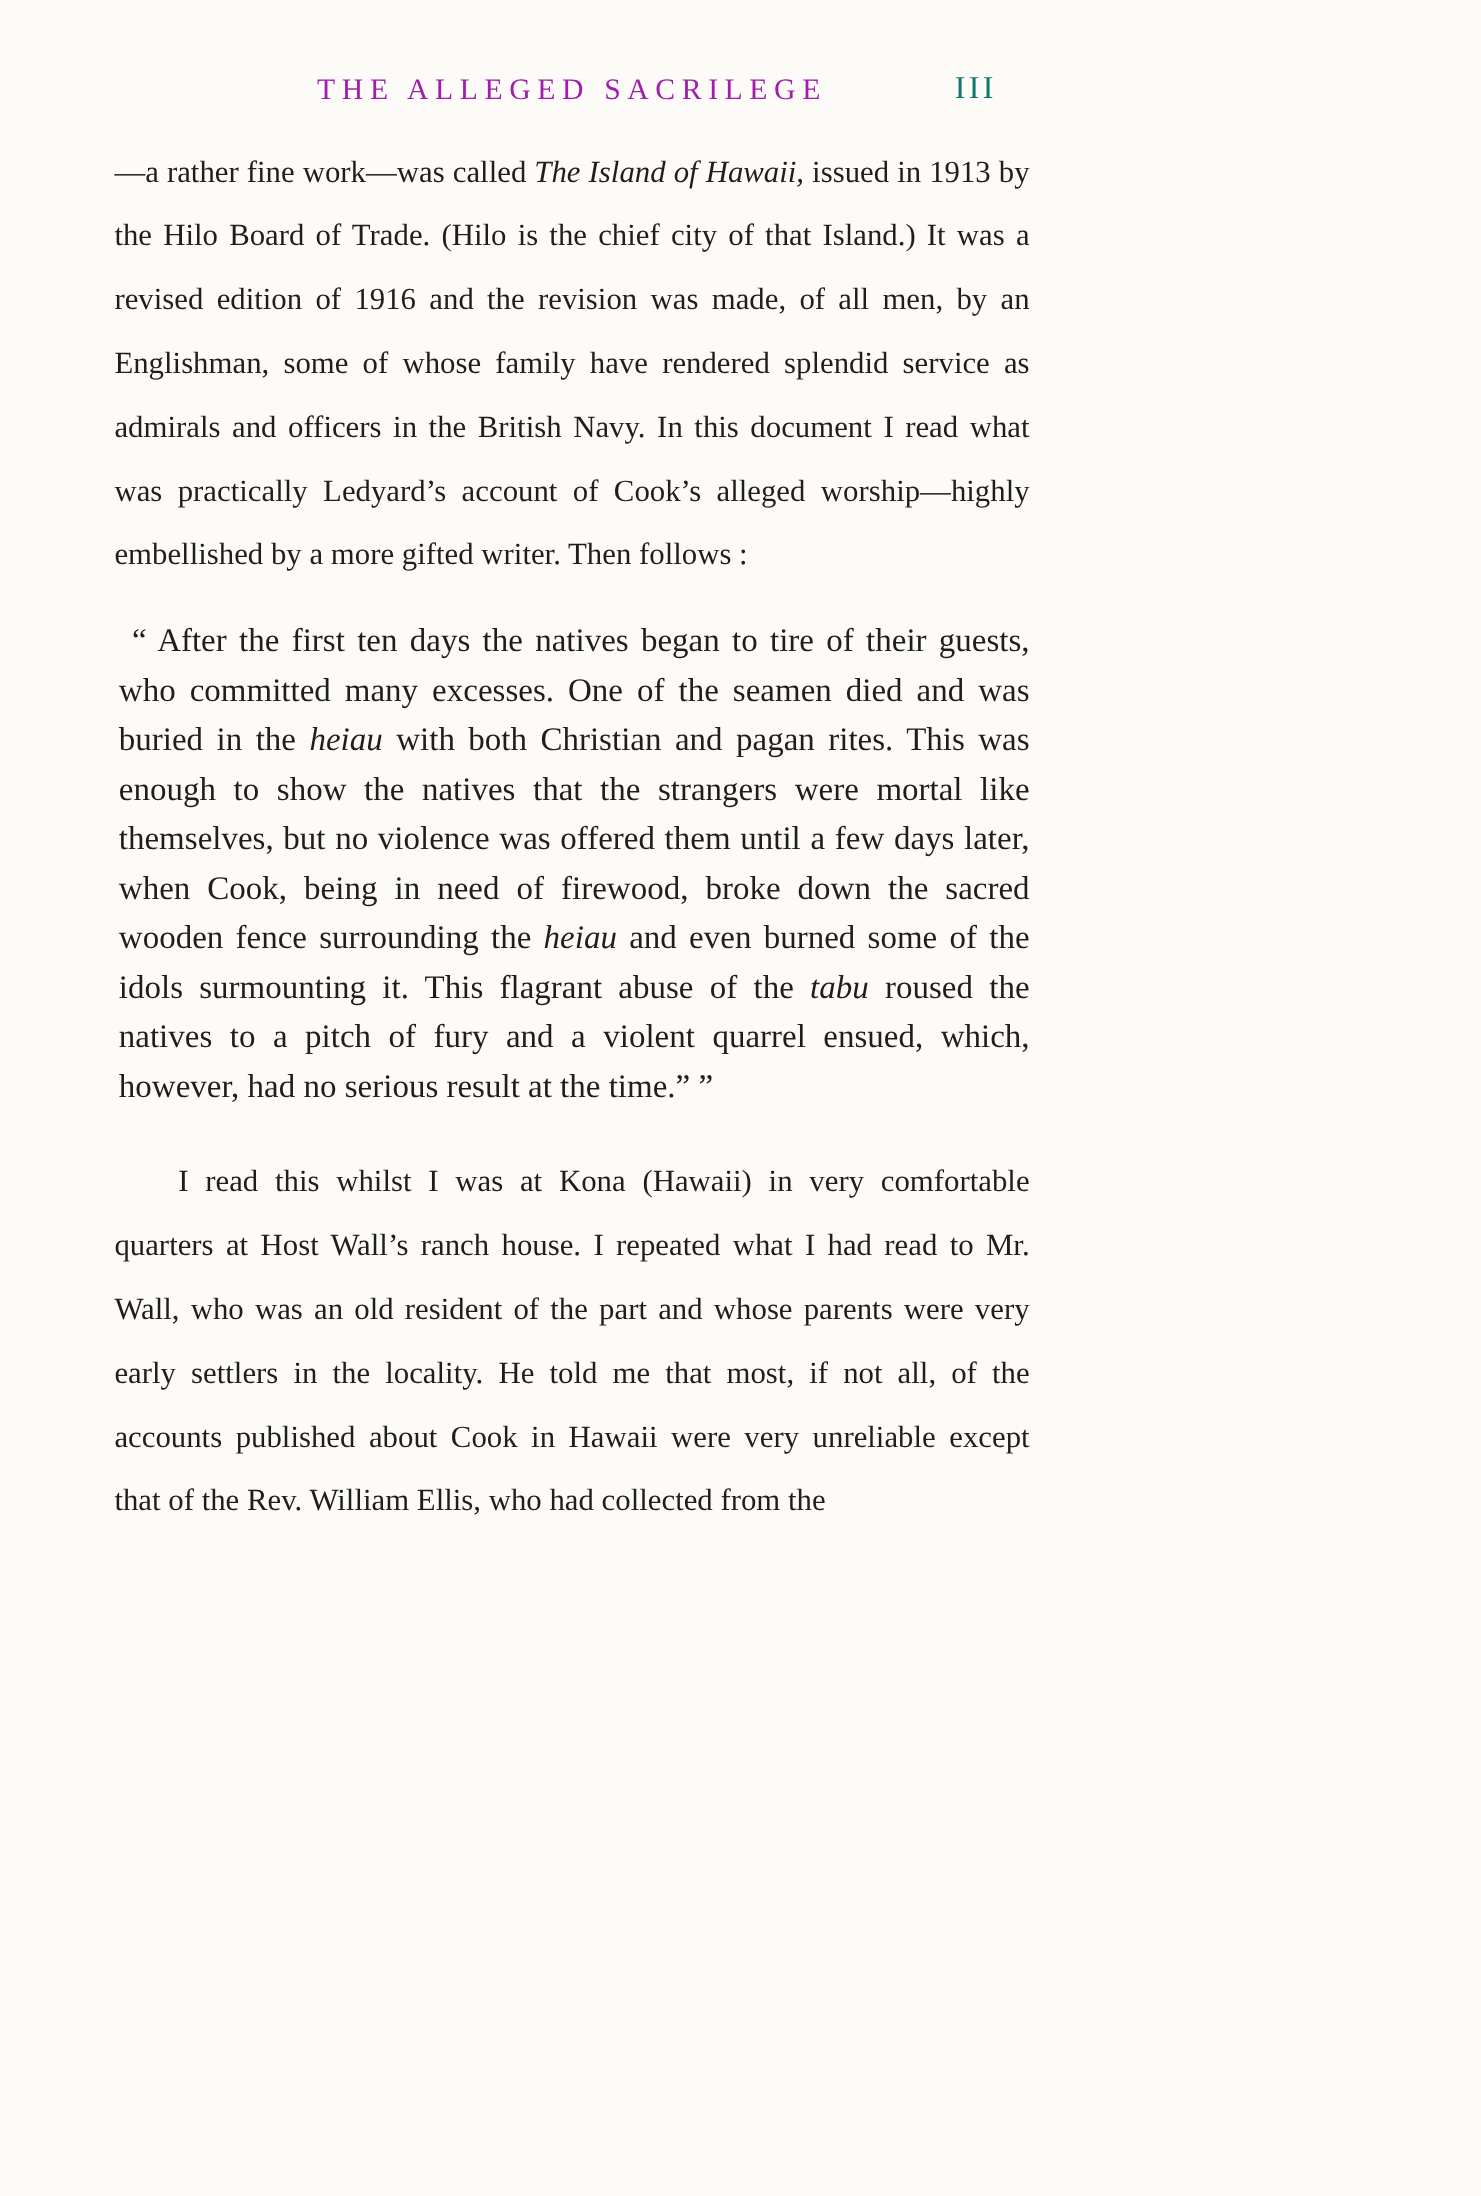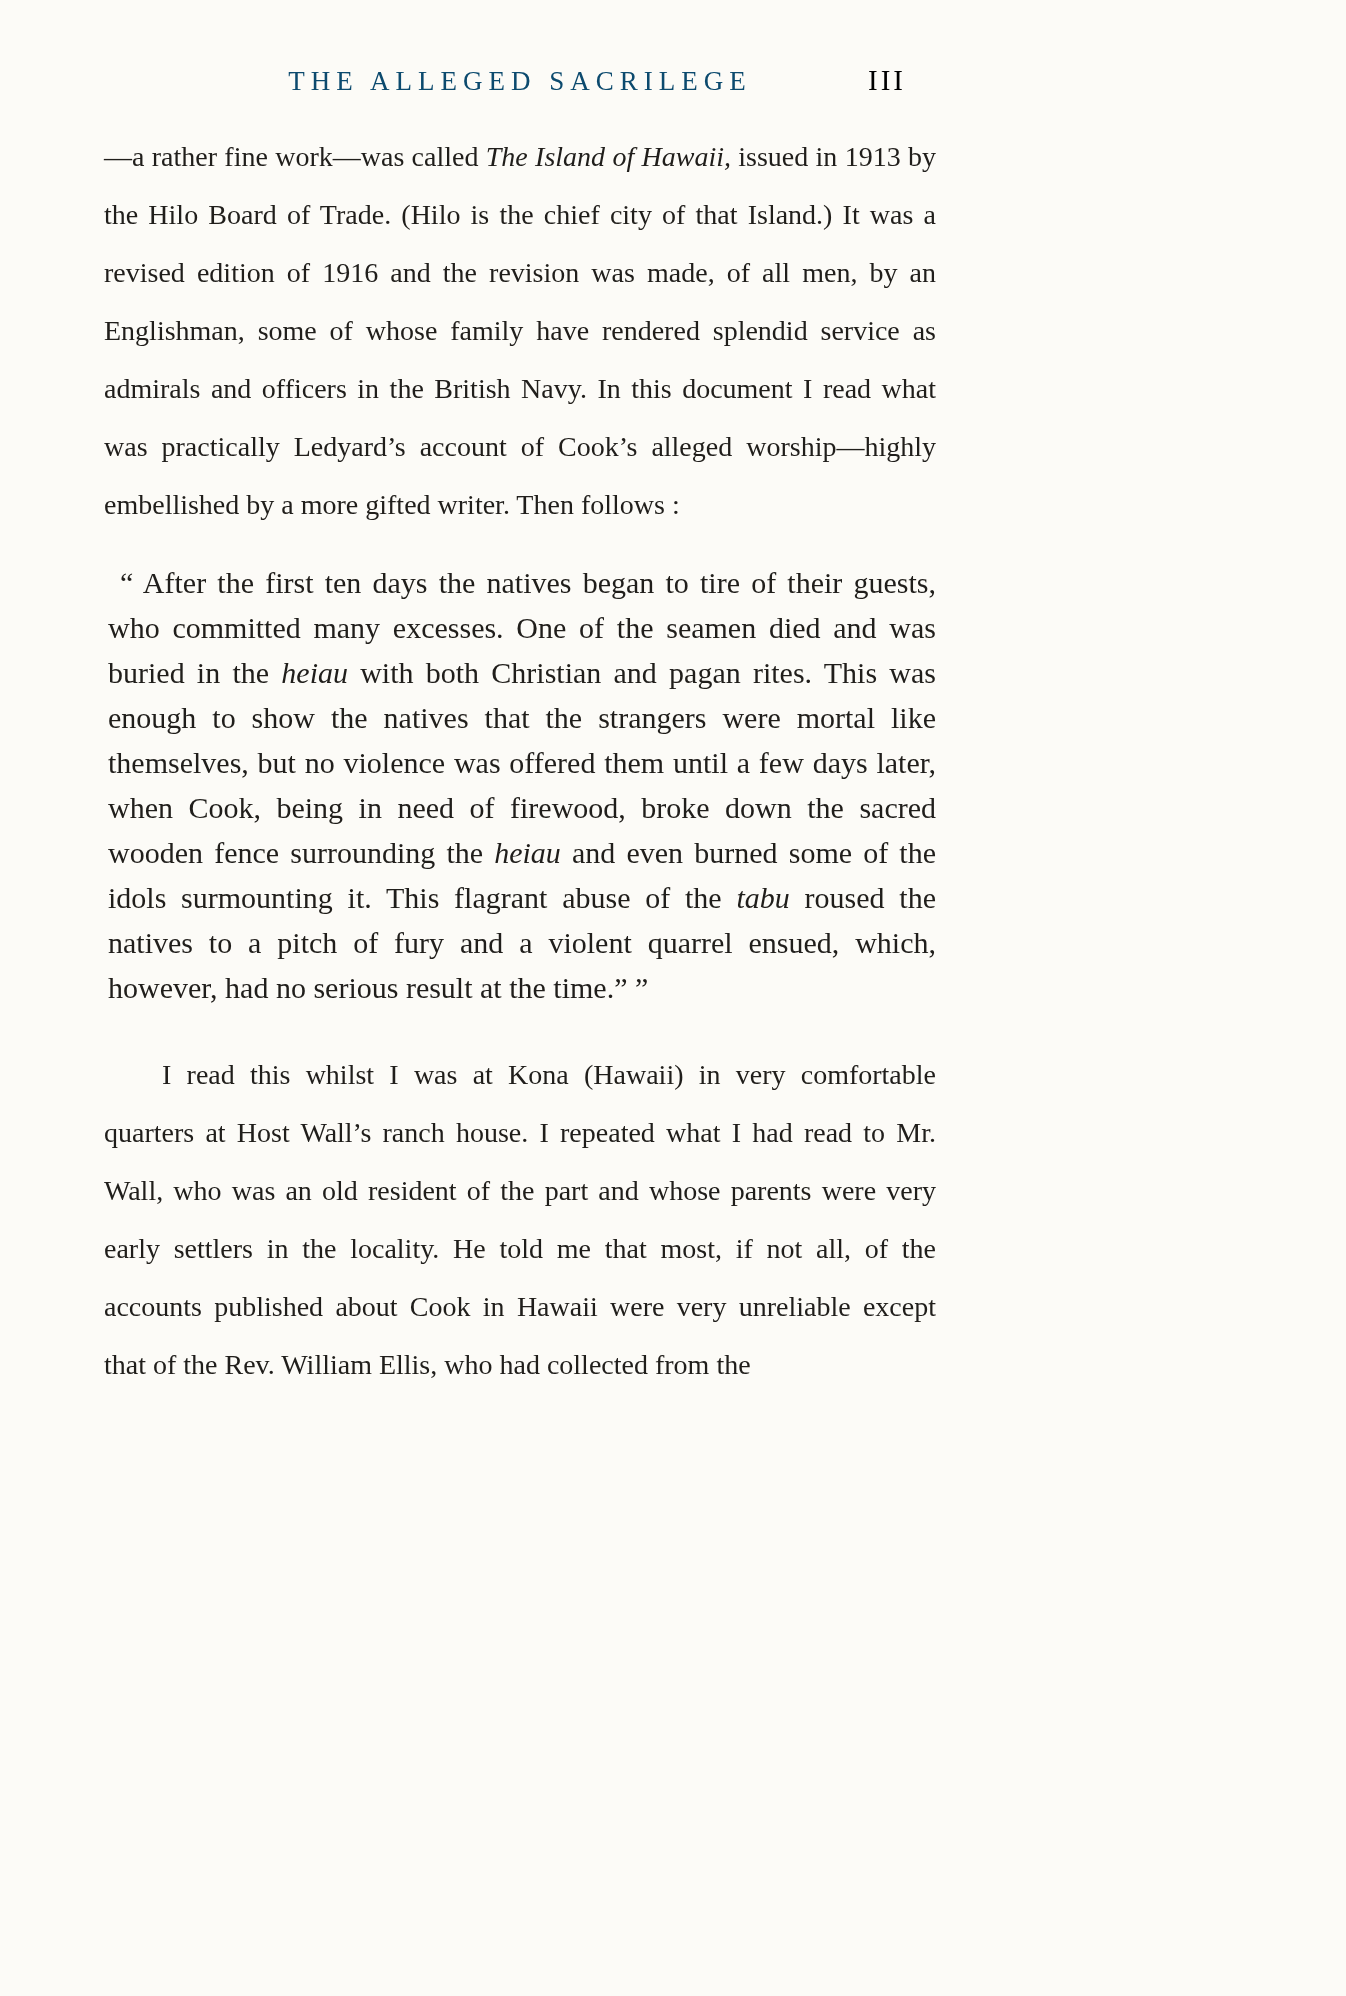--- a/index.html
+++ b/index.html
@@ -30,30 +30,30 @@
     margin-bottom: 20px;
   }
   .running-title {
     position: absolute;
     left: 50%;
     transform: translateX(-50%);
     top: 4px;
     font-size: 27px;
     letter-spacing: 6px;
     white-space: nowrap;
-    color: #0c4a6e;
+    color: #a21caf;
     text-align: right;
   }
   .page-number {
     position: absolute;
     right: 30px;
     top: 2px;
     font-size: 29px;
     letter-spacing: 3px;
-    color: #000000;
+    color: #0f766e;
   }
   .page-body p {
     margin: 0;
     text-align: justify;
   }
   p.body {
     font-size: 28px;
     line-height: 58px;
   }
   p.body.indent {

